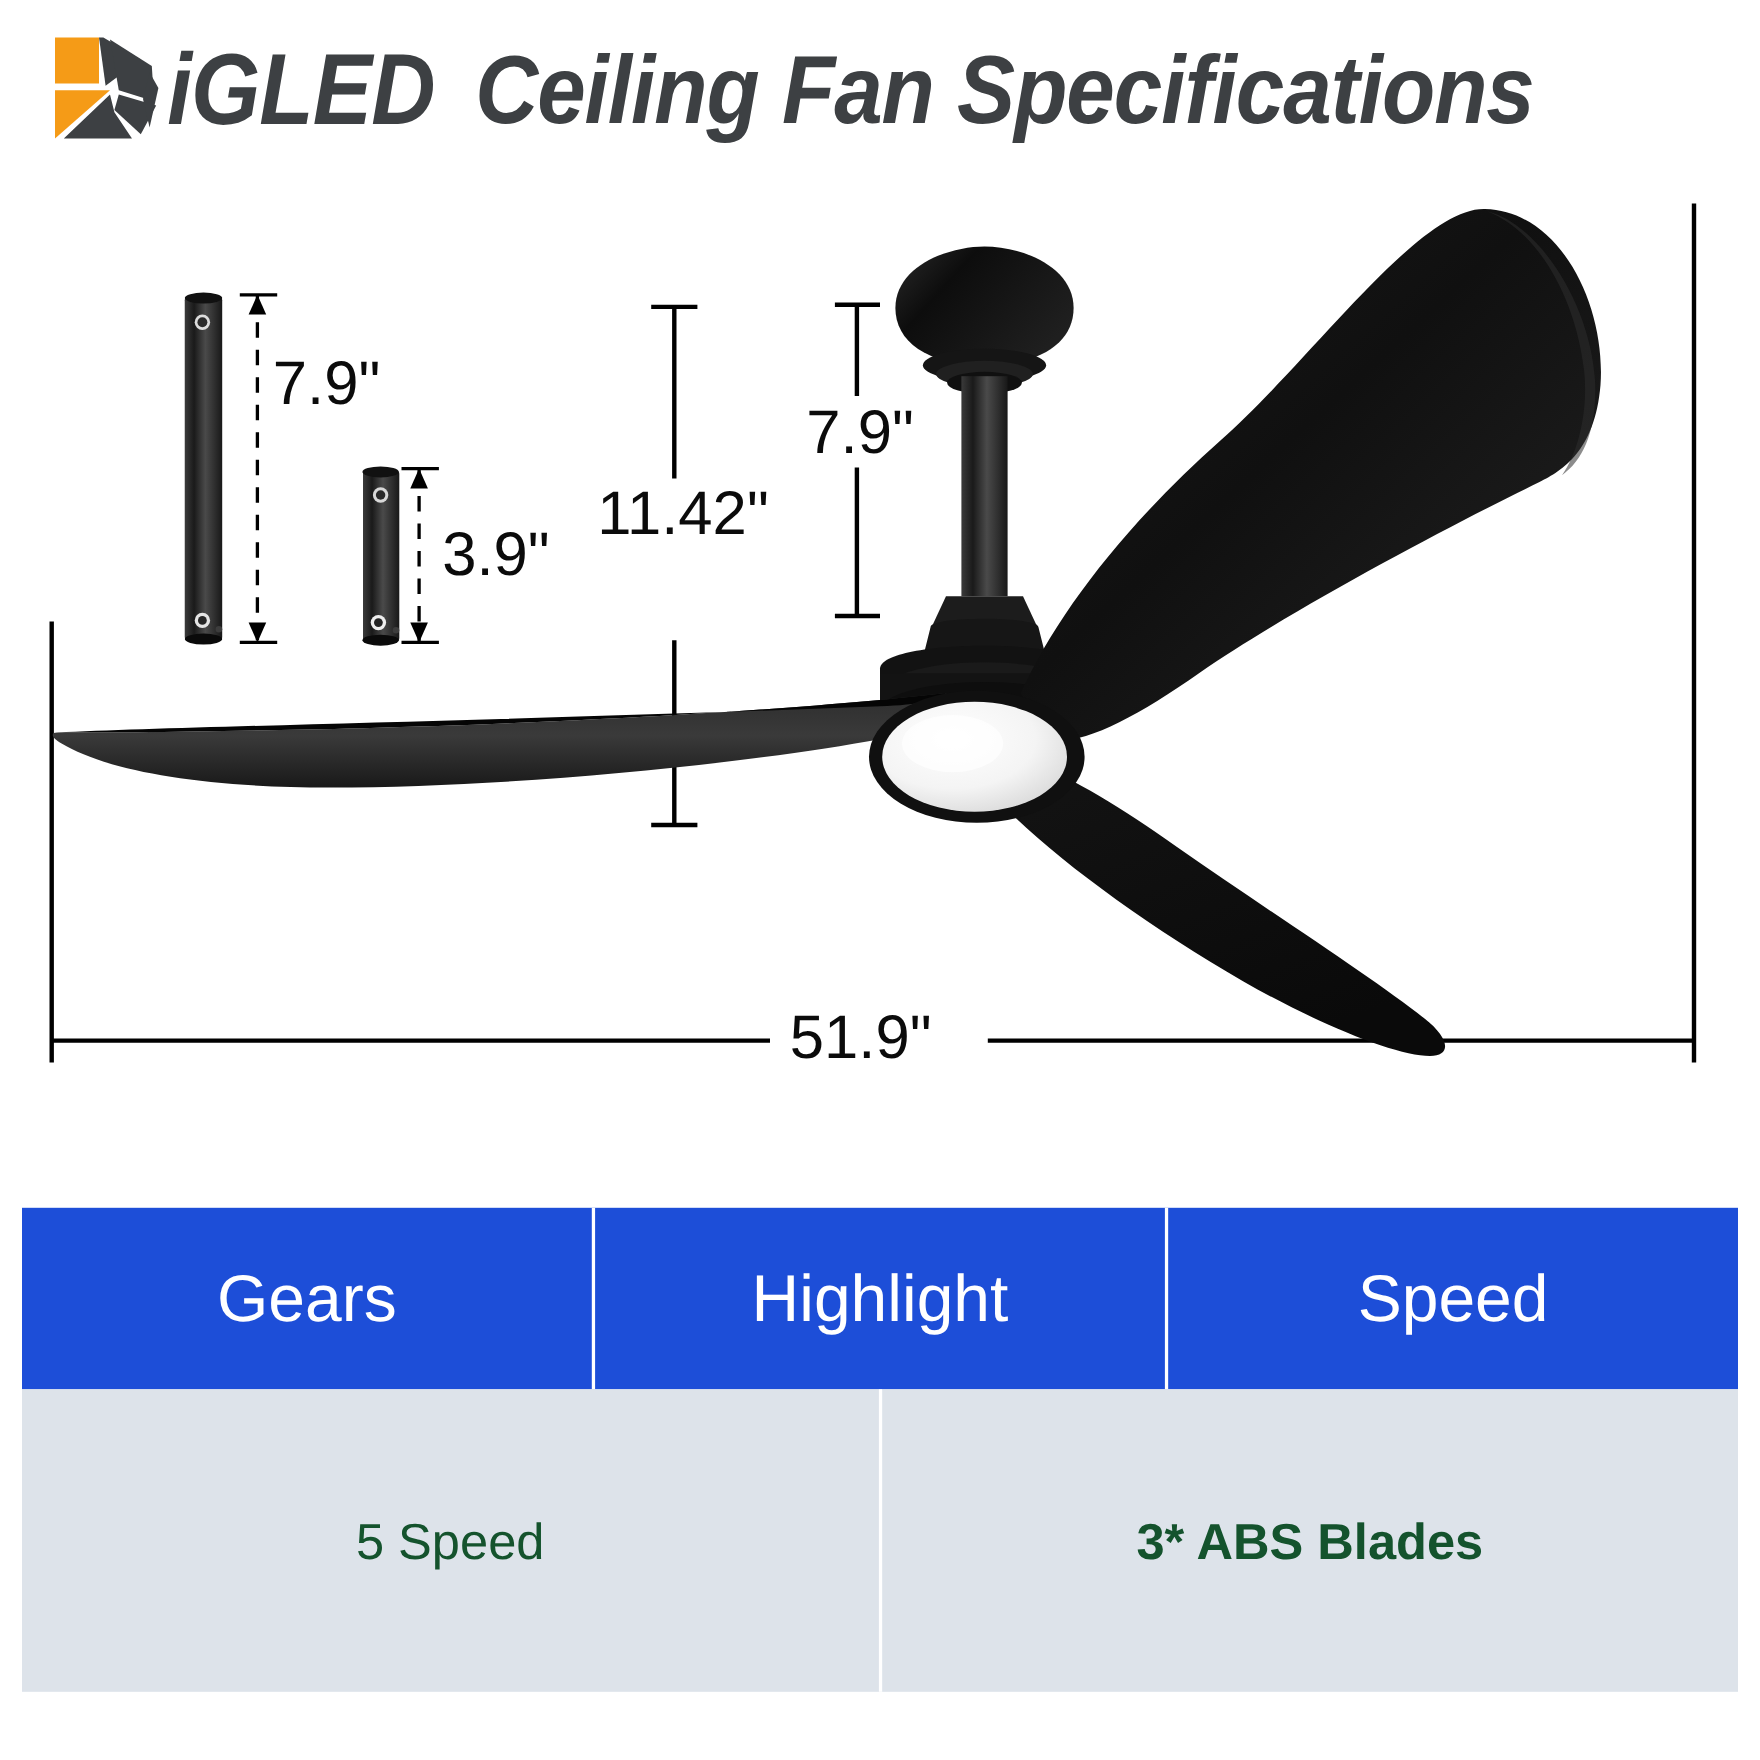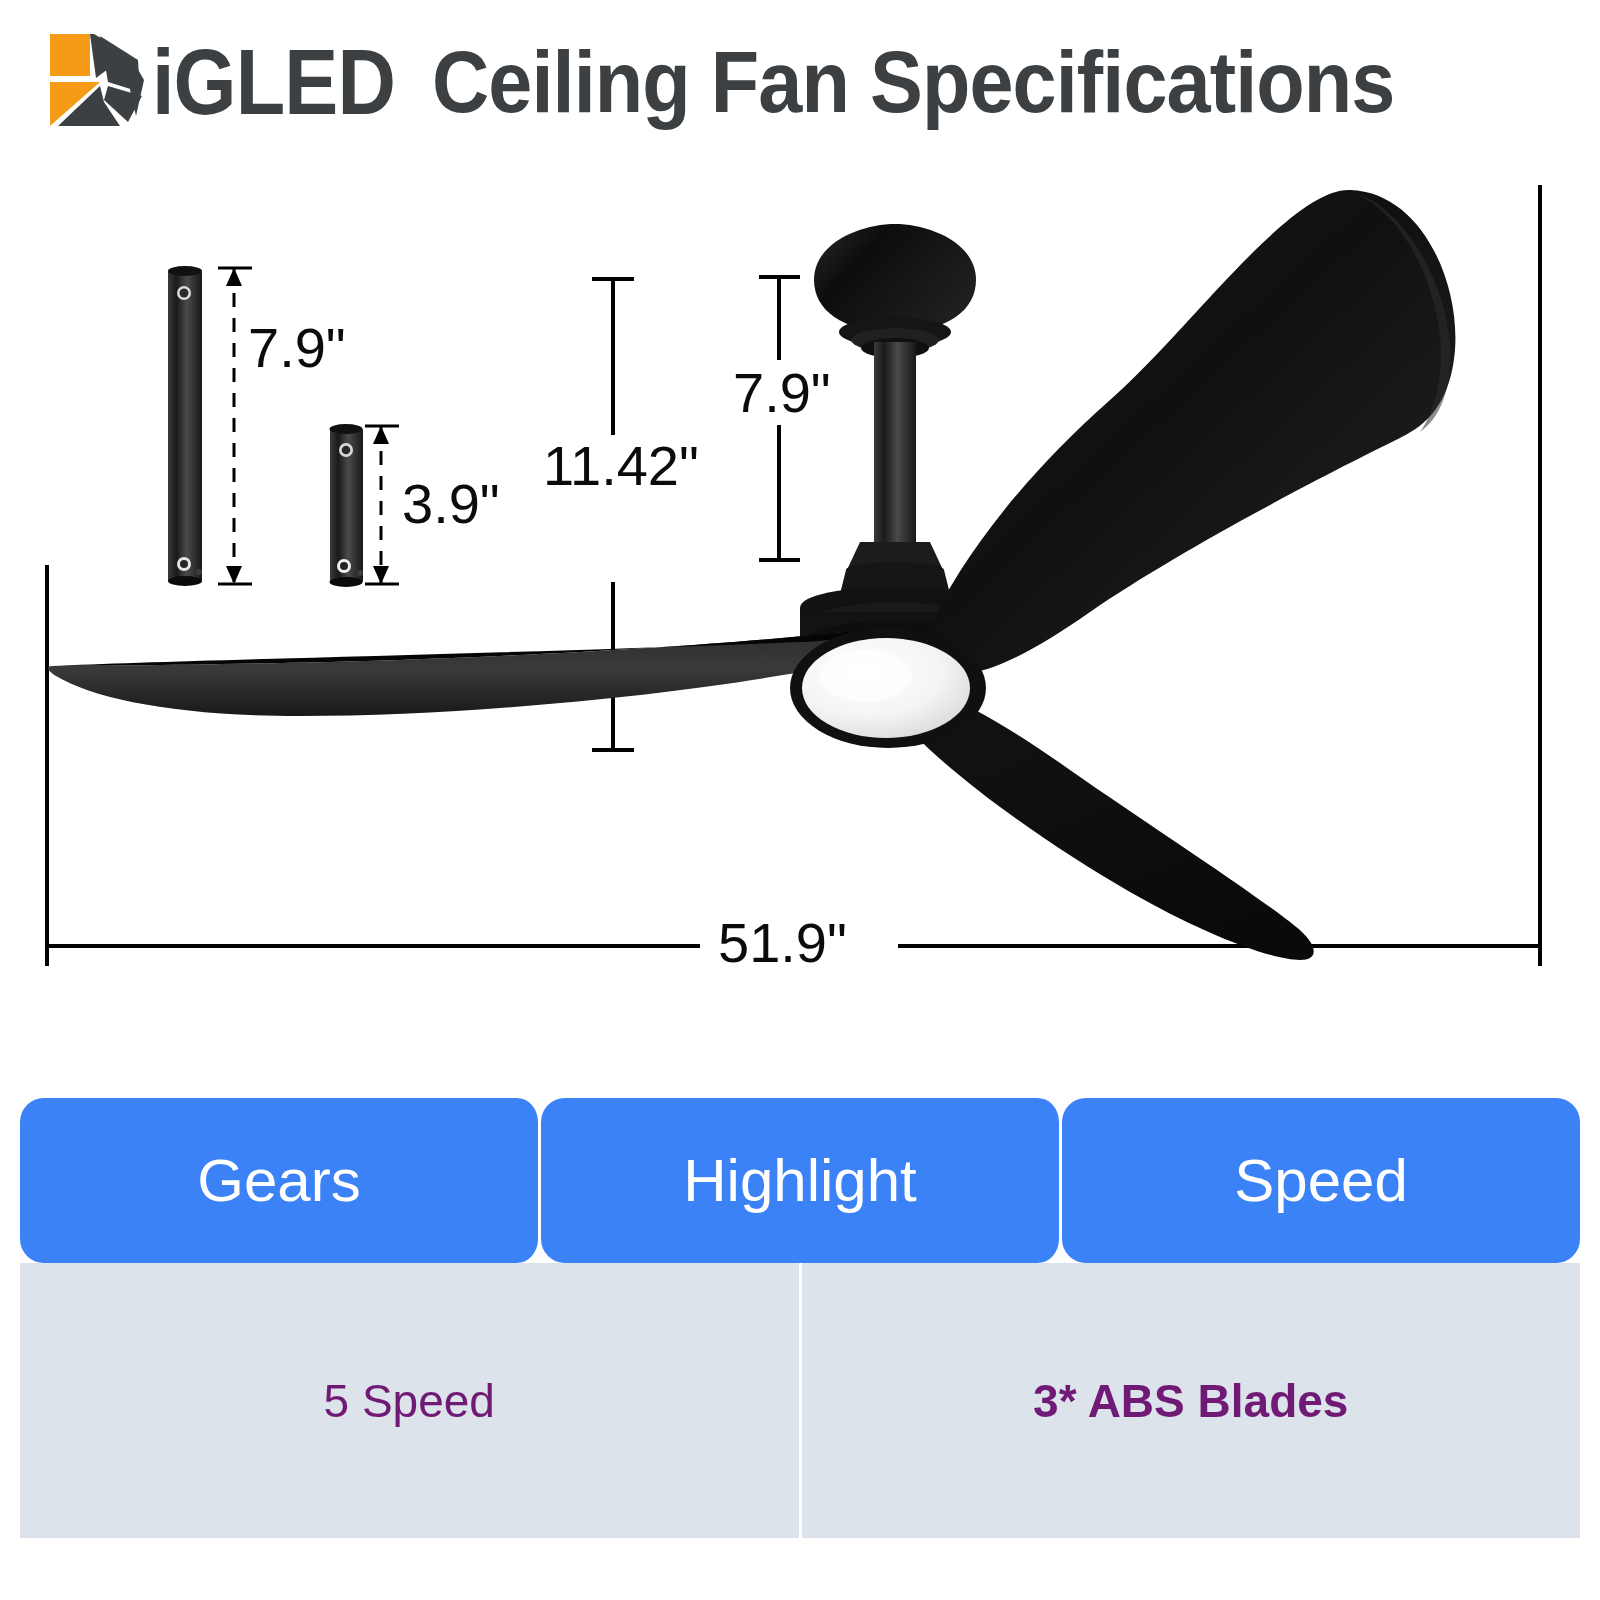--- a/index.html
+++ b/index.html
@@ -16,20 +16,21 @@
   }
 
   
   #header {
     position: absolute;
     left: 0; top: 0;
     width: 1424px;
     height: 160px;
     display: flex;
     align-items: center;
+    font-style: italic;
   }
   #brand-logo {
     position: absolute;
     left: 44px;
     top: 30px;
     width: 112px;
     height: 100px;
   }
   #brand-wordmark {
     position: absolute;
@@ -99,31 +100,30 @@
   .table-row.body-row   { height: 275px; }
 
   .cell {
     flex: 1 1 0;
     display: flex;
     align-items: center;
     justify-content: center;
     box-sizing: border-box;
   }
   .header-row .cell {
-    background: #3b82f6;
+    background: #1d4ed8;
     color: #ffffff;
     font-size: 60px;
     border-right: 3px solid #ffffff;
-    border-radius: 24px;
   }
   .header-row .cell:last-child { border-right: none; }
 
   .body-row .cell {
     background: #dde3ea;
-    color: #701a75;
+    color: #14532d;
     font-size: 46px;
     border-right: 3px solid #ffffff;
   }
   .body-row .cell:last-child { border-right: none; font-weight: bold; }
 </style>
 </head>
 <body>
 
 <div id="header">
 

